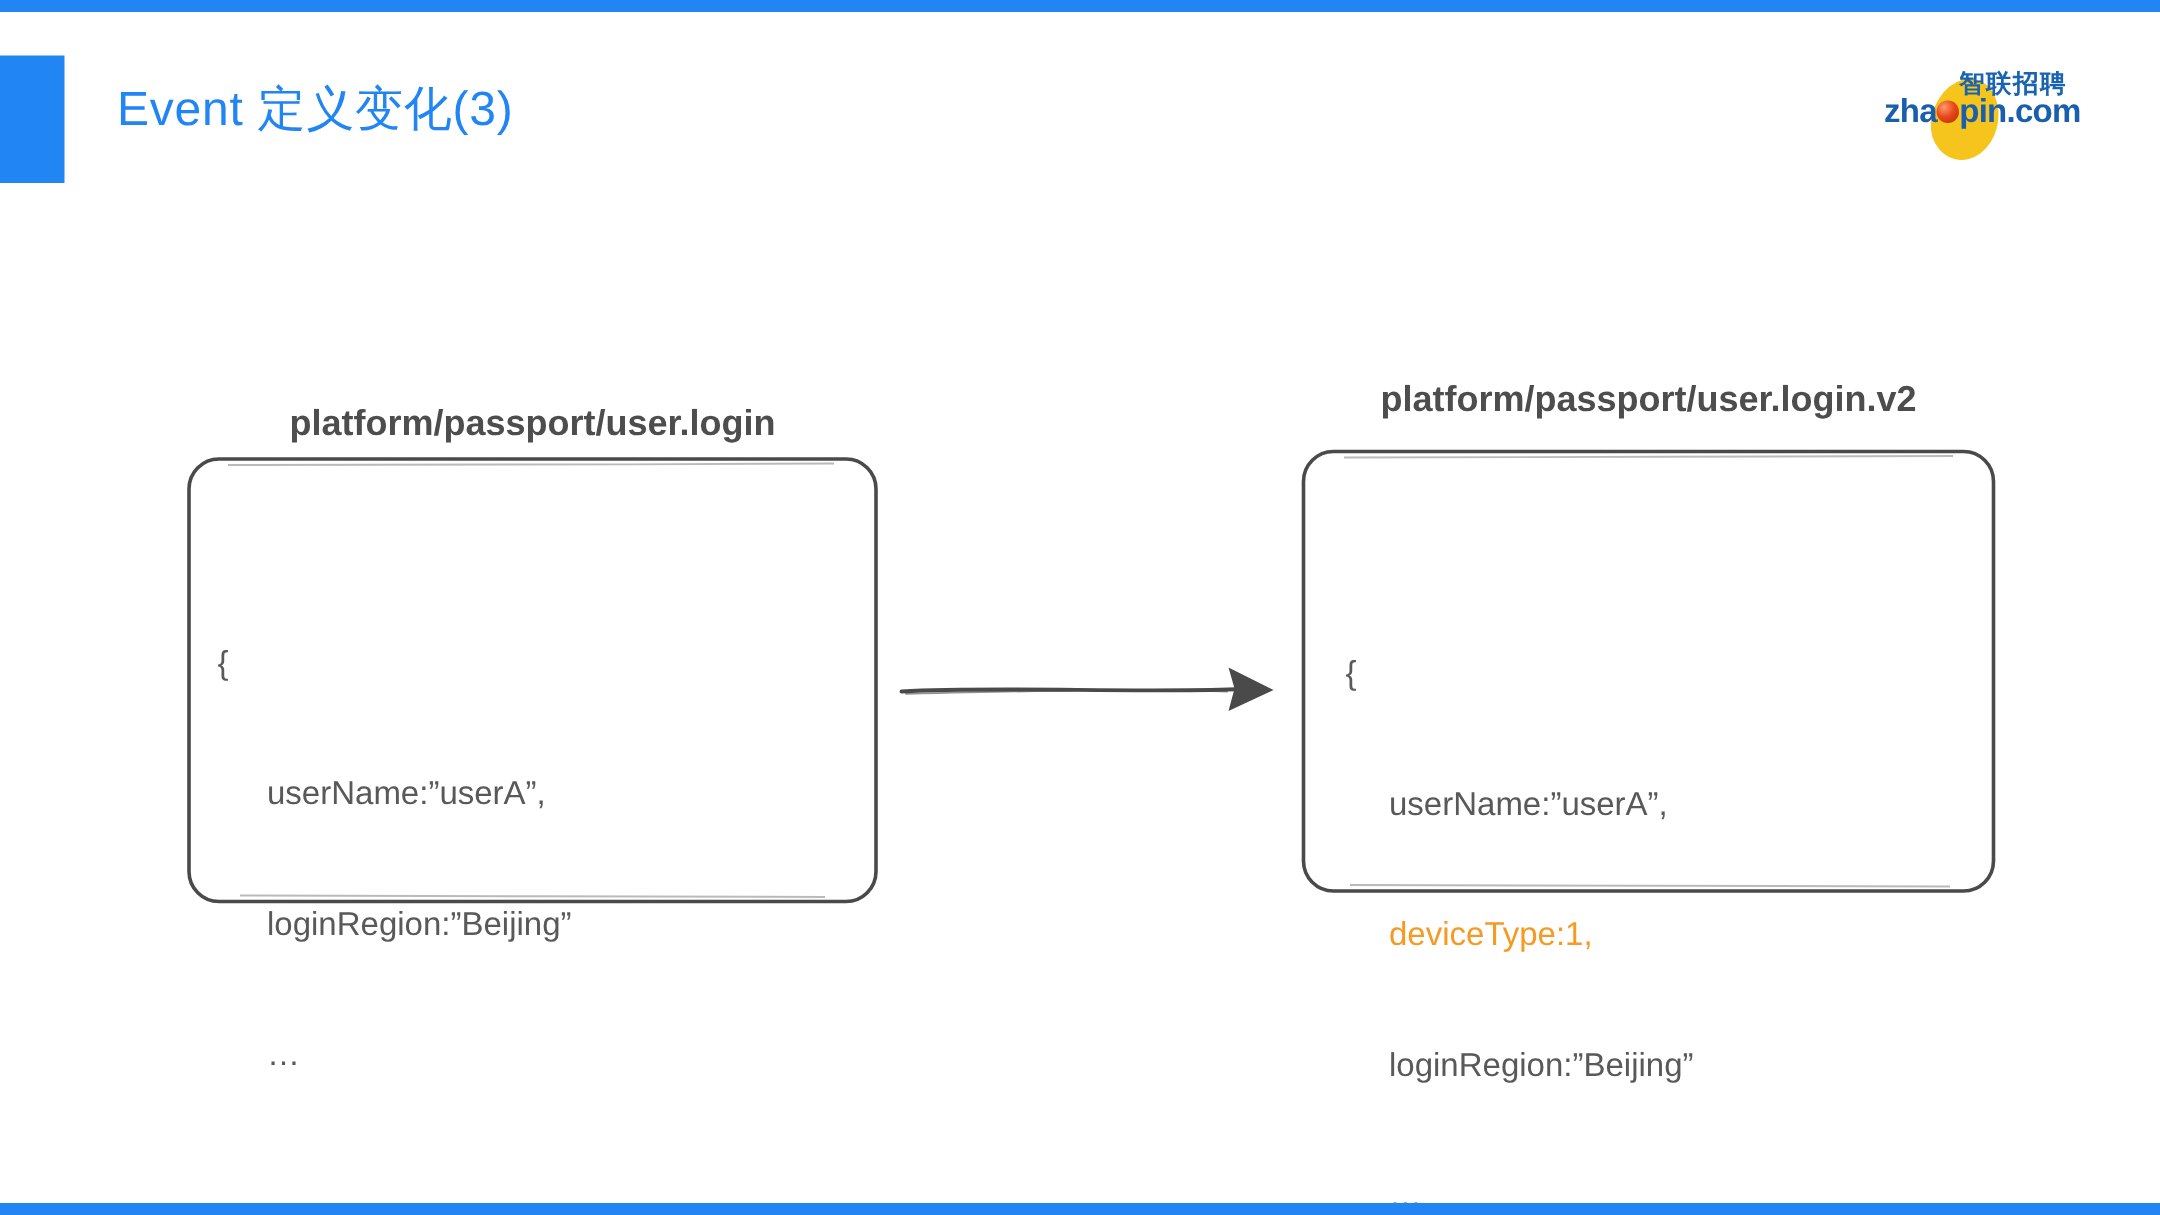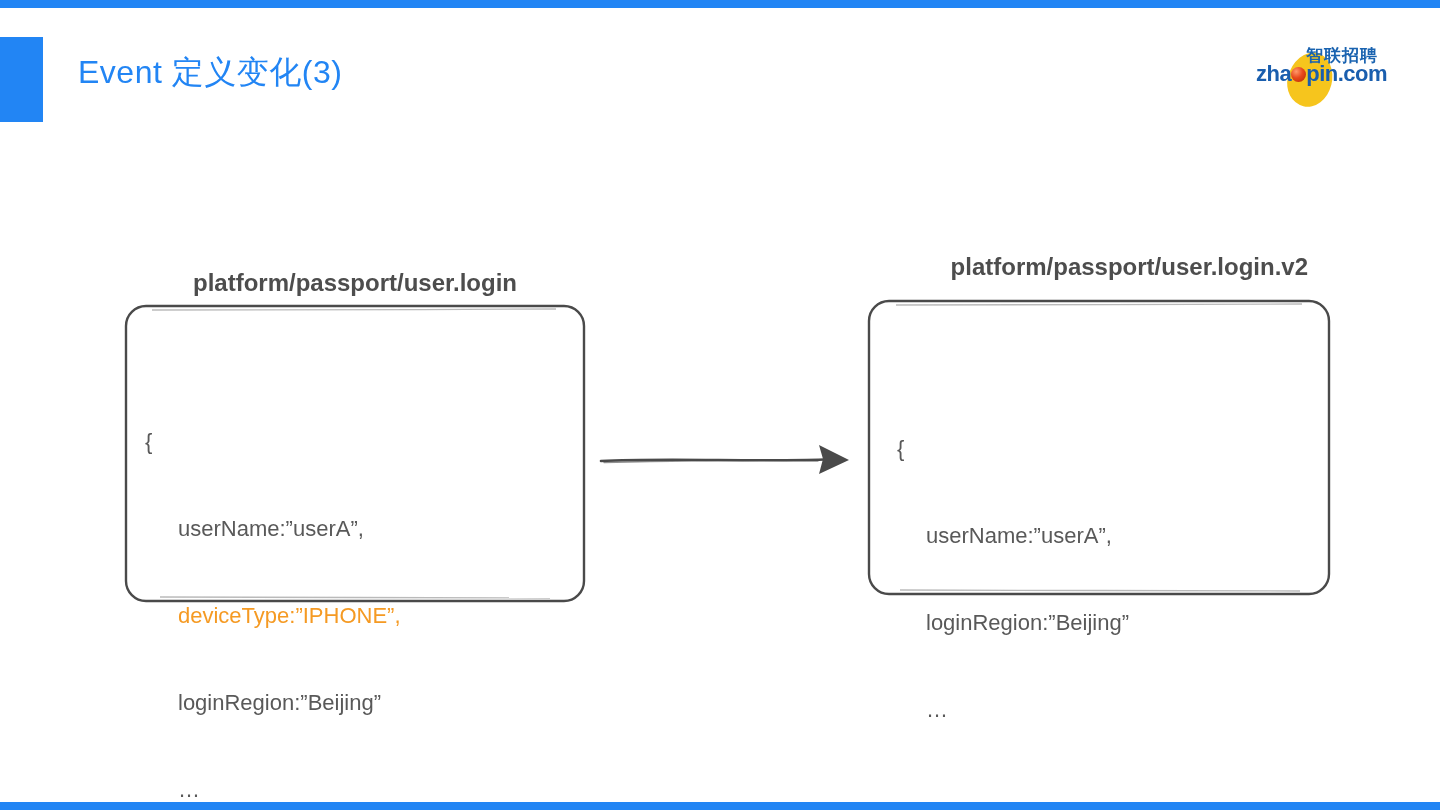--- a/index.html
+++ b/index.html
@@ -64,21 +64,21 @@
     border-radius:50%;
     background:radial-gradient(circle at 35% 30%, #ff9a6b 0%, #e8491c 45%, #b32b00 100%);
   }
   
   .panel-header{
     position:absolute;top:253px;
     font-size:24px;font-weight:700;color:var(--header-ink);
     text-align:center;white-space:nowrap;
   }
   .panel-header.left{left:125px;width:460px;margin-top:16px;}
-  .panel-header.right{left:846px;width:462px;text-align:right;}
+  .panel-header.right{left:868px;width:462px;}
   
   .sketch-layer{position:absolute;left:0;top:0;width:1440px;height:810px;}
   .sketch-rect{fill:none;stroke:var(--sketch);stroke-width:2.4;}
   .sketch-echo{fill:none;stroke:var(--sketch);stroke-width:1.3;opacity:.38;}
   .arrow-line{fill:none;stroke:var(--sketch);stroke-width:2.6;stroke-linecap:round;}
   .arrow-line2{fill:none;stroke:var(--sketch);stroke-width:1.3;opacity:.6;stroke-linecap:round;}
   .arrow-head{fill:var(--sketch);}
   
   .code{
     position:absolute;
@@ -123,27 +123,27 @@
   <path class="sketch-echo" d="M900,590 C 1020,591.5 1180,589.5 1300,591"></path>
 
   <path class="arrow-line" d="M601,461 C 665,457.5 755,462 824,459.5"></path>
   <path class="arrow-line2" d="M604,462.5 C 690,460.5 760,459 818,461"></path>
   <polygon class="arrow-head" points="819,445 849,460 819,474 823,459"></polygon>
 </svg>
 
 <div class="code left-code">
   <div class="code-line">{</div>
   <div class="code-line indent">userName:”userA”,</div>
-  <div class="code-line indent hl">deviceType:”IPHONE”,</div>
   <div class="code-line indent">loginRegion:”Beijing”</div>
   <div class="code-line indent">…</div>
   
 </div>
 
 <div class="code right-code">
   <div class="code-line">{</div>
   <div class="code-line indent">userName:”userA”,</div>
+  <div class="code-line indent hl">deviceType:1,</div>
   <div class="code-line indent">loginRegion:”Beijing”</div>
   <div class="code-line indent">…</div>
   
 </div>
 
 <div class="bottom-bar"></div>
 
 </body></html>

